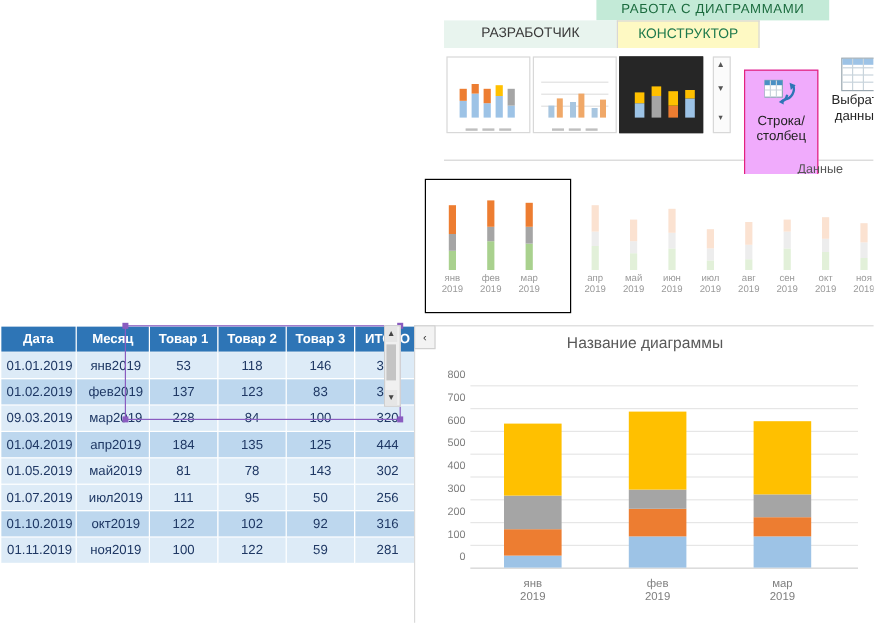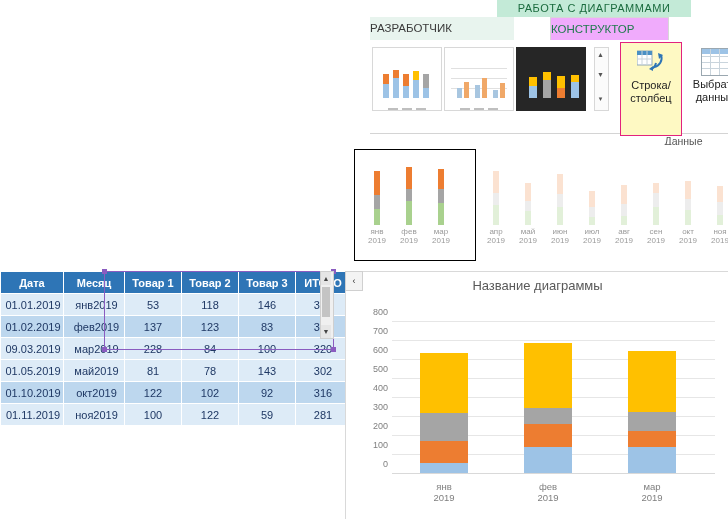--- a/index.html
+++ b/index.html
@@ -1,41 +1,41 @@
 <!DOCTYPE html>
 <html><head>
 <meta charset="utf-8">
 <style>
   html,body{margin:0;padding:0;}
   body{width:728px;height:519px;background:#ffffff;font-family:"Liberation Sans",sans-serif;font-size:11px;color:#000;overflow:hidden;position:relative;}
 
   
   .ribbon-ctx-title{position:absolute;left:497px;top:0px;width:194px;height:17px;background:#c3ead7;color:#1b6b3e;font-size:11px;text-align:center;line-height:17px;letter-spacing:.5px;}
   .ribbon-tabs{position:absolute;left:370px;top:17px;width:358px;height:23px;}
-  .tab{position:absolute;top:0;height:23px;line-height:23px;font-size:11.5px;color:#444;cursor:default;}
+  .tab{position:absolute;top:0;height:23px;line-height:23px;text-align:center;font-size:11.5px;color:#444;cursor:default;}
   .tab.t1{left:0px;width:144px;background:#e8f4ee;color:#3a3a3a;}
-  .tab.t2{left:144px;width:117px;background:#f0abfc;color:#1f7a4d;border-left:1px solid #d7d7d7;border-right:1px solid #d7d7d7;border-top:1px solid #d7d7d7;margin-left:36px;}
+  .tab.t2{left:144px;width:117px;background:#fef9c3;color:#1f7a4d;border-left:1px solid #d7d7d7;border-right:1px solid #d7d7d7;border-top:1px solid #d7d7d7;}
   .tab.t3{left:261px;width:97px;background:#e8f4ee;color:#3a3a3a;}
   .ribbon-body{position:absolute;left:370px;top:40px;width:358px;height:93px;background:#ffffff;border-bottom:1px solid #d4d4d4;}
 
   
   .style-gallery{position:absolute;left:2px;top:7px;width:220px;height:70px;}
   .sg-item{position:absolute;top:0;width:68px;height:62px;border:1px solid #d8d8d8;background:#fff;overflow:hidden;}
   .sg-item.a{left:0;}
   .sg-item.b{left:72px;}
   .sg-item.c{left:144px;background:#262626;border-color:#262626;}
   .sg-bars{position:absolute;left:6px;bottom:12px;height:34px;right:6px;}
   .sg-bar{position:absolute;bottom:0;width:6px;}
   .sg-cap{position:absolute;left:0;right:0;bottom:2px;height:8px;}
   .sg-cap i{display:inline-block;width:10px;height:2px;background:#bfbfbf;margin:0 2px;}
 
   .gallery-scroll{position:absolute;left:224px;top:7px;width:13px;height:62px;border:1px solid #d8d8d8;background:#fbfbfb;}
   .gallery-scroll .arw{position:absolute;left:0;width:11px;height:13px;text-align:center;line-height:13px;font-size:7px;color:#555;}
 
-  .btn-switch{position:absolute;left:250px;top:2px;width:60px;height:92px;border:1px solid #e2227e;background:#fef9c3;}
+  .btn-switch{position:absolute;left:250px;top:18px;width:60px;height:92px;border:1px solid #e2227e;background:#f0abfc;}
   .btn-switch .ico{position:absolute;left:16px;top:6px;width:28px;height:26px;}
   .btn-switch .lbl{position:absolute;left:0;right:0;top:36px;text-align:center;font-size:11px;line-height:13px;color:#222;}
   .btn-select{position:absolute;left:313px;top:2px;width:64px;height:92px;}
   .btn-select .ico{position:absolute;left:18px;top:6px;width:28px;height:26px;border:1px solid #9aa7b0;background:#fff;}
   .btn-select .lbl{position:absolute;left:0;right:0;top:36px;text-align:center;font-size:11px;line-height:13px;color:#222;}
   .group-label{position:absolute;left:250px;top:95px;width:127px;text-align:center;font-size:10.5px;color:#555;}
 
   
   .minigrid{position:absolute;left:0;top:0;width:100%;height:100%;}
   .minigrid div{position:absolute;background:#c9d4dc;}
@@ -348,27 +348,43 @@
         <td>343</td>
       </tr>
       <tr class="odd">
         <td class="date">09.03.2019</td>
         <td class="month">мар2019</td>
         <td>228</td>
         <td>84</td>
         <td>100</td>
         <td>320</td>
       </tr>
+      <tr class="even">
+        <td class="date">01.04.2019</td>
+        <td class="month">апр2019</td>
+        <td>184</td>
+        <td>135</td>
+        <td>125</td>
+        <td>444</td>
+      </tr>
       <tr class="odd">
         <td class="date">01.05.2019</td>
         <td class="month">май2019</td>
         <td>81</td>
         <td>78</td>
         <td>143</td>
         <td>302</td>
+      </tr>
+      <tr class="odd">
+        <td class="date">01.07.2019</td>
+        <td class="month">июл2019</td>
+        <td>111</td>
+        <td>95</td>
+        <td>50</td>
+        <td>256</td>
       </tr>
       <tr class="even">
         <td class="date">01.10.2019</td>
         <td class="month">окт2019</td>
         <td>122</td>
         <td>102</td>
         <td>92</td>
         <td>316</td>
       </tr>
       <tr class="odd">

